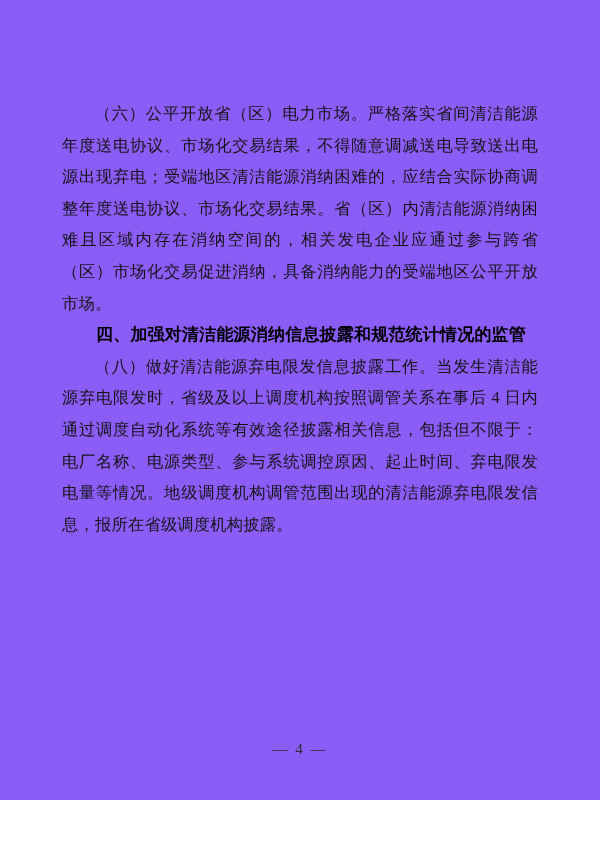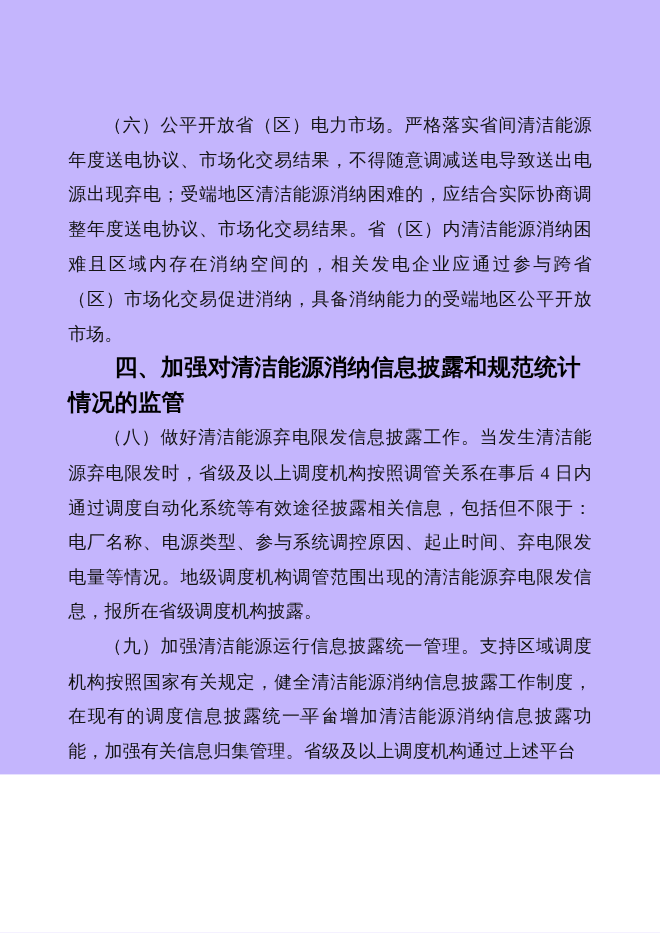--- a/index.html
+++ b/index.html
@@ -10,39 +10,39 @@
     width: 600px;
     height: 848px;
     background: #ffffff;
     font-family: "Liberation Serif", "DejaVu Serif", serif;
     color: #1a1a1a;
     overflow: hidden;
   }
   .page {
     position: relative;
     width: 600px;
-    height: 704px;
+    height: 800px;
     box-sizing: border-box;
     padding: 98px 62px 0 62px;
-    background: #c4b5fd;
+    background: #8b5cf6;
   }
   .para {
     font-size: 16.3px;
     line-height: 31.6px;
     text-align: justify;
     text-justify: inter-ideograph;
     margin: 0 0 0 0;
     letter-spacing: 0.2px;
     color: #141414;
   }
   .indent {
     text-indent: 2em;
   }
   .heading {
-    font-size: 21px;
+    font-size: 17px;
     line-height: 31.6px;
     font-weight: bold;
     text-indent: 2em;
     margin: 0;
     color: #000000;
     font-family: Liberation Serif, serif;
     letter-spacing: 0.2px;
   }
   .footer {
     position: absolute;
@@ -63,19 +63,18 @@
 
 <div class="page">
 
   <p class="para indent">（六）公平开放省（区）电力市场。严格落实省间清洁能源年度送电协议、市场化交易结果，不得随意调减送电导致送出电源出现弃电；受端地区清洁能源消纳困难的，应结合实际协商调整年度送电协议、市场化交易结果。省（区）内清洁能源消纳困难且区域内存在消纳空间的，相关发电企业应通过参与跨省（区）市场化交易促进消纳，具备消纳能力的受端地区公平开放市场。</p>
 
 
   <p class="heading">四、加强对清洁能源消纳信息披露和规范统计情况的监管</p>
 
   <p class="para indent">（八）做好清洁能源弃电限发信息披露工作。当发生清洁能源弃电限发时，省级及以上调度机构按照调管关系在事后 4 日内通过调度自动化系统等有效途径披露相关信息，包括但不限于：电厂名称、电源类型、参与系统调控原因、起止时间、弃电限发电量等情况。地级调度机构调管范围出现的清洁能源弃电限发信息，报所在省级调度机构披露。</p>
 
-  <p class="para indent">（九）加强清洁能源运行信息披露统一管理。支持区域调度机构按照国家有关规定，健全清洁能源消纳信息披露工作制度，在现有的调度信息披露统一平台增加清洁能源消纳信息披露功能，加强有关信息归集管理。省级及以上调度机构通过上述平台</p>
 
   <div class="footer">
     <span class="pagenum">— 4 —</span>
   </div>
 
 </div>
 
 </body></html>

